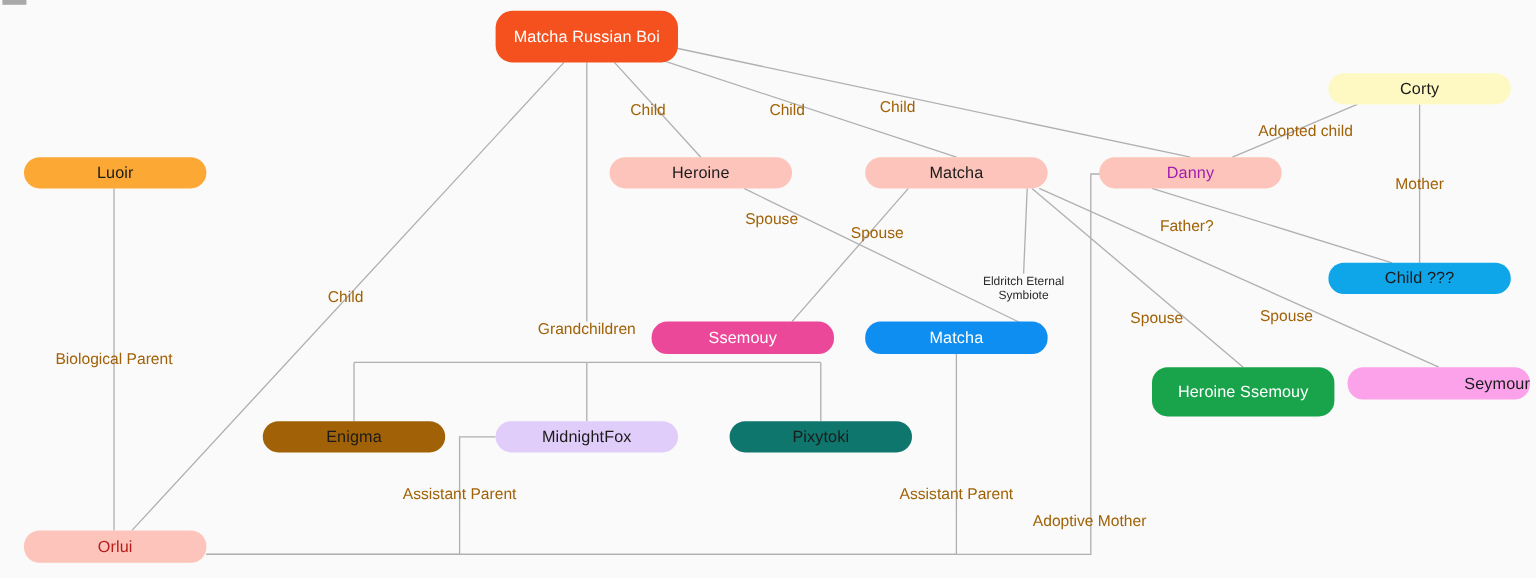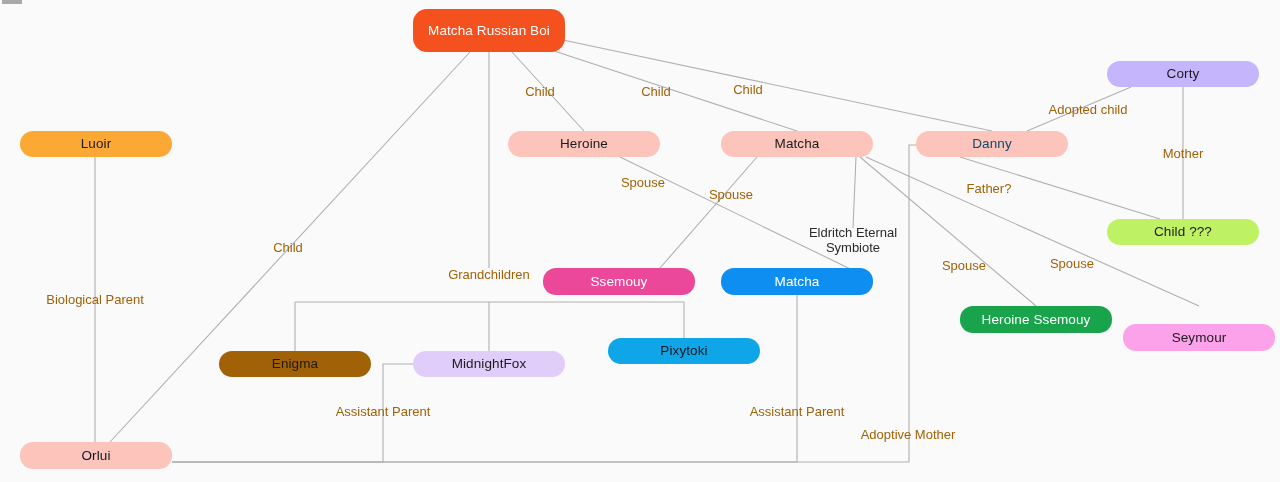--- a/index.html
+++ b/index.html
@@ -48,21 +48,21 @@
     position: absolute;
     font-size: 13px;
     color: #a16207;
     white-space: nowrap;
     background: transparent;
     transform: translate(-50%, -50%);
     line-height: 1.15;
     text-align: center;
   }
   .edge-label.small {
-    font-size: 13px;
+    font-size: 10px;
     color: #2a2a2a;
   }
   #top-artifact {
     position: absolute;
     left: 2px;
     top: 0px;
     width: 20px;
     height: 4px;
     background: #8d8d8d;
     opacity: 0.75;
@@ -124,48 +124,48 @@
       </div>
       <div class="node" style="left: 20px; top: 131px; width: 152px; height: 26px; background: rgb(251, 168, 52); color: rgb(27, 27, 27); border-radius: 13px;">
         <span>Luoir</span>
       </div>
       <div class="node" style="left: 508px; top: 131px; width: 152px; height: 26px; background: rgb(252, 196, 187); color: rgb(27, 27, 27); border-radius: 13px;">
         <span>Heroine</span>
       </div>
       <div class="node" style="left: 721px; top: 131px; width: 152px; height: 26px; background: rgb(252, 196, 187); color: rgb(27, 27, 27); border-radius: 13px;">
         <span>Matcha</span>
       </div>
-      <div class="node" style="left: 916px; top: 131px; width: 152px; height: 26px; background: rgb(252, 196, 187); color: #0c4a6e; border-radius: 13px;">
+      <div class="node" style="left: 916px; top: 131px; width: 152px; height: 26px; background: rgb(252, 196, 187); color: #a21caf; border-radius: 13px;">
         <span>Danny</span>
       </div>
-      <div class="node" style="left: 1107px; top: 61px; width: 152px; height: 26px; background: #c4b5fd; color: rgb(27, 27, 27); border-radius: 13px;">
+      <div class="node" style="left: 1107px; top: 61px; width: 152px; height: 26px; background: #fef9c3; color: rgb(27, 27, 27); border-radius: 13px;">
         <span>Corty</span>
       </div>
-      <div class="node" style="left: 1107px; top: 219px; width: 152px; height: 26px; background: #bef264; color: rgb(27, 27, 27); border-radius: 13px; align-items: center;">
+      <div class="node" style="left: 1107px; top: 219px; width: 152px; height: 26px; background: #0ea5e9; color: rgb(27, 27, 27); border-radius: 13px; align-items: center;">
         <span>Child ???</span>
       </div>
       <div class="node" style="left: 543px; top: 268px; width: 152px; height: 27px; background: #ec4899; color: rgb(255, 255, 255); border-radius: 13px;">
         <span>Ssemouy</span>
       </div>
       <div class="node" style="left: 721px; top: 268px; width: 152px; height: 27px; background: rgb(15, 142, 242); color: rgb(255, 255, 255); border-radius: 13px;">
         <span>Matcha</span>
       </div>
-      <div class="node" style="left: 960px; top: 306px; width: 152px; height: 27px; background: rgb(25, 164, 76); color: rgb(255, 255, 255); border-radius: 13px;">
+      <div class="node" style="left: 960px; top: 306px; width: 152px; height: 41px; background: rgb(25, 164, 76); color: rgb(255, 255, 255); border-radius: 13px;">
         <span>Heroine Ssemouy</span>
       </div>
-      <div class="node" style="left: 1123px; top: 324px; width: 152px; height: 27px; background: rgb(251, 162, 234); color: rgb(27, 27, 27); border-radius: 13px;">
+      <div class="node" style="left: 1123px; top: 306px; width: 152px; height: 27px; background: rgb(251, 162, 234); color: rgb(27, 27, 27); border-radius: 13px; justify-content: flex-end;">
         <span>Seymour</span>
       </div>
       <div class="node" style="left: 219px; top: 351px; width: 152px; height: 26px; background: #a16207; color: rgb(27, 27, 27); border-radius: 13px;">
         <span>Enigma</span>
       </div>
       <div class="node" style="left: 413px; top: 351px; width: 152px; height: 26px; background: rgb(224, 205, 250); color: rgb(27, 27, 27); border-radius: 13px;">
         <span>MidnightFox</span>
       </div>
-      <div class="node" style="left: 608px; top: 338px; width: 152px; height: 26px; background: #0ea5e9; color: rgb(27, 27, 27); border-radius: 13px;">
+      <div class="node" style="left: 608px; top: 351px; width: 152px; height: 26px; background: #0f766e; color: rgb(27, 27, 27); border-radius: 13px;">
         <span>Pixytoki</span>
       </div>
-      <div class="node" style="left: 20px; top: 442px; width: 152px; height: 27px; background: rgb(252, 196, 187); color: #0f172a; border-radius: 13px;">
+      <div class="node" style="left: 20px; top: 442px; width: 152px; height: 27px; background: rgb(252, 196, 187); color: #b91c1c; border-radius: 13px;">
         <span>Orlui</span>
       </div>
     </div>
 
 </div>
 
 </body></html>

